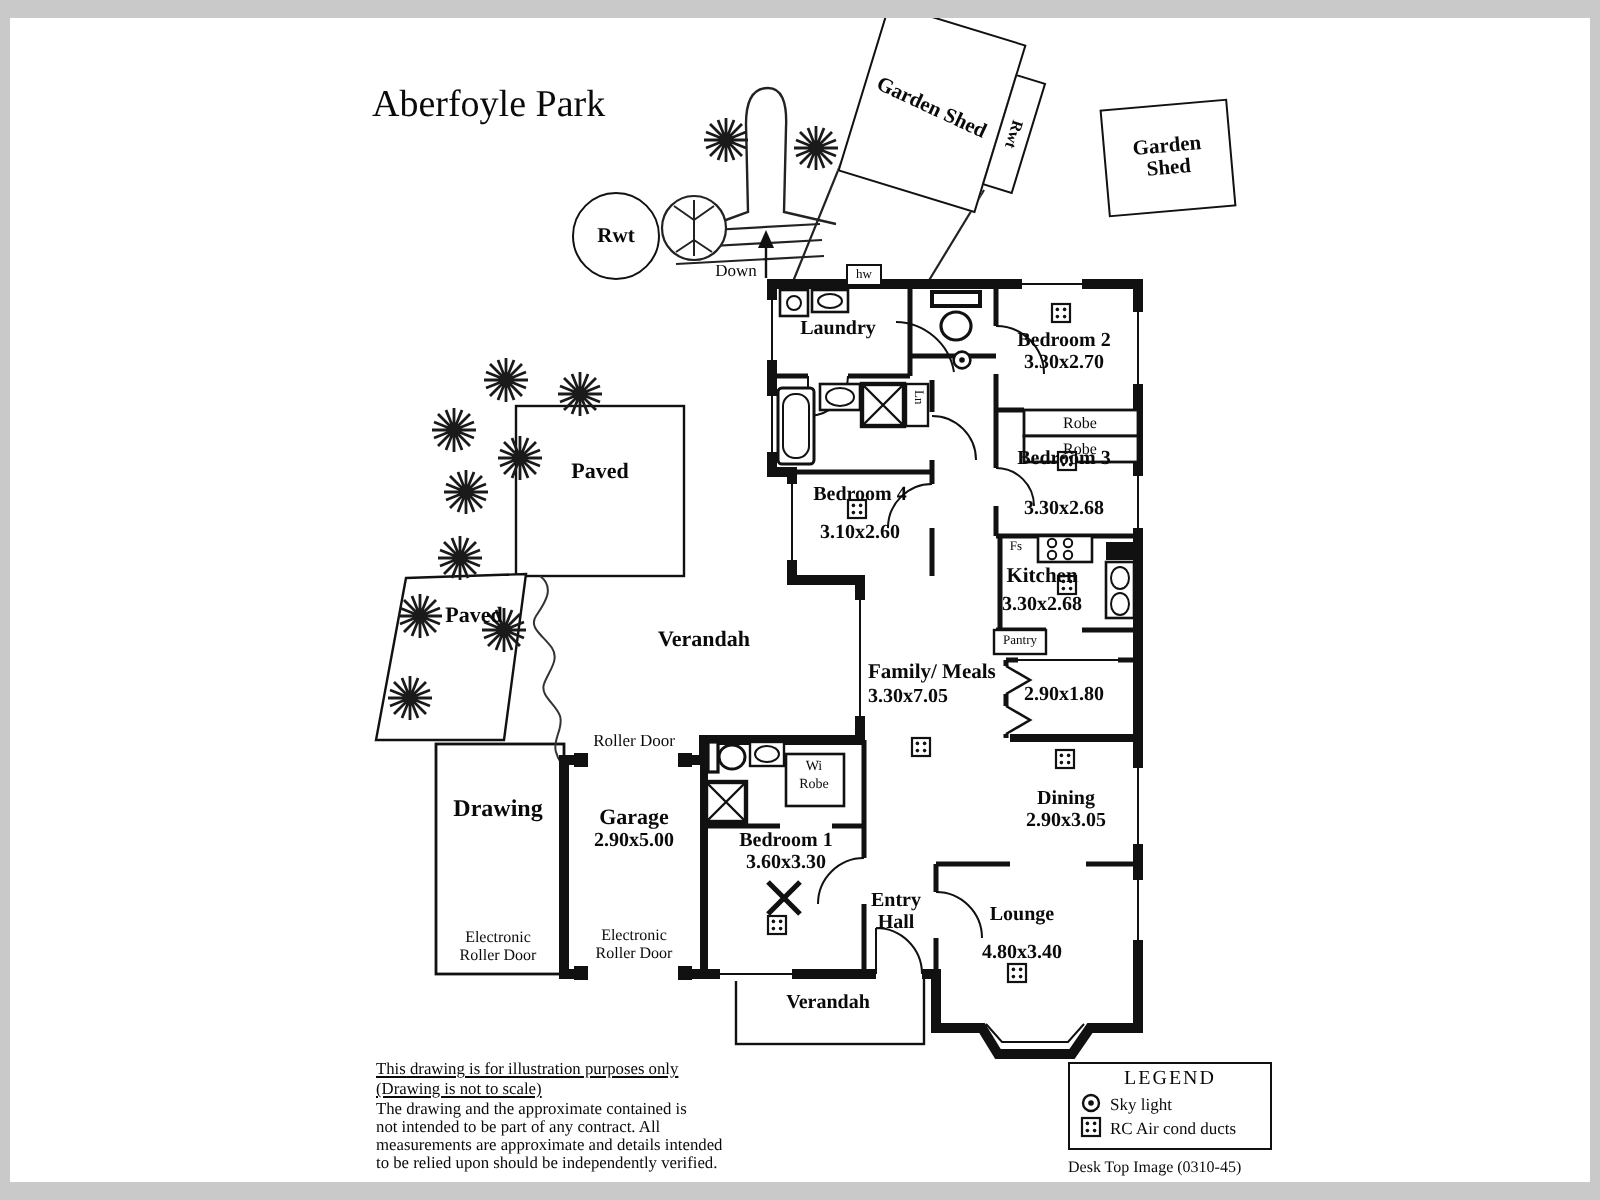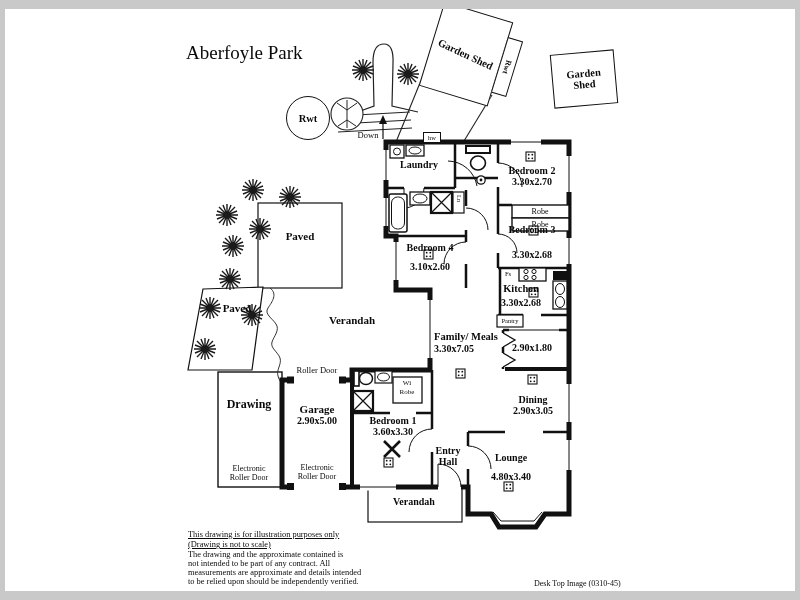--- a/index.html
+++ b/index.html
@@ -282,20 +282,40 @@
   <div class="lbl b" style="left:533px;top:406px;font-size:10px;">2.90x3.05</div>
   <div class="lbl b" style="left:511px;top:453px;font-size:10px;">Lounge</div>
   <div class="lbl b" style="left:511px;top:472px;font-size:10px;">4.80x3.40</div>
   <div class="lbl b" style="left:448px;top:446px;font-size:10px;">Entry</div>
   <div class="lbl b" style="left:448px;top:457px;font-size:10px;">Hall</div>
   <div class="lbl b" style="left:393px;top:416px;font-size:10px;">Bedroom 1</div>
   <div class="lbl b" style="left:393px;top:427px;font-size:10px;">3.60x3.30</div>
   <div class="lbl" style="left:407px;top:380px;font-size:7px;">Wi</div>
   <div class="lbl" style="left:407px;top:389px;font-size:7px;">Robe</div>
 
+  <div class="legend">
+    <div class="legend-title">LEGEND</div>
+    <div class="legend-row">
+      <svg width="11" height="11">
+        <circle cx="5.5" cy="5.5" r="4" fill="#fff" stroke="#111" stroke-width="1.2"></circle>
+        <circle cx="5.5" cy="5.5" r="1.4" fill="#111"></circle>
+      </svg>
+      <span>Sky light</span>
+    </div>
+    <div class="legend-row">
+      <svg width="11" height="11">
+        <rect x="1" y="1" width="9" height="9" fill="#fff" stroke="#111" stroke-width="1.1"></rect>
+        <circle cx="3.7" cy="3.7" r="0.9" fill="#111"></circle>
+          <circle cx="7.3" cy="3.7" r="0.9" fill="#111"></circle>
+        <circle cx="3.7" cy="7.3" r="0.9" fill="#111"></circle>
+          <circle cx="7.3" cy="7.3" r="0.9" fill="#111"></circle>
+      </svg>
+      <span>RC Air cond ducts</span>
+    </div>
+  </div>
   <div class="lbl la" style="left:534px;top:580px;font-size:8px;">Desk Top Image  (0310-45)</div>
 
   <div class="disc u" style="top:531px;">This drawing is for illustration purposes only</div>
   <div class="disc u" style="top:541px;">(Drawing is not to scale)</div>
   <div class="disc" style="top:551px;">The drawing and the approximate contained is</div>
   <div class="disc" style="top:560px;">not intended to be part of any contract.  All</div>
   <div class="disc" style="top:569px;">measurements are approximate and details intended</div>
   <div class="disc" style="top:578px;">to be relied upon should be independently verified.</div>
 
   <div class="edge" style="left:0;top:0;width:800px;height:9px;"></div>

